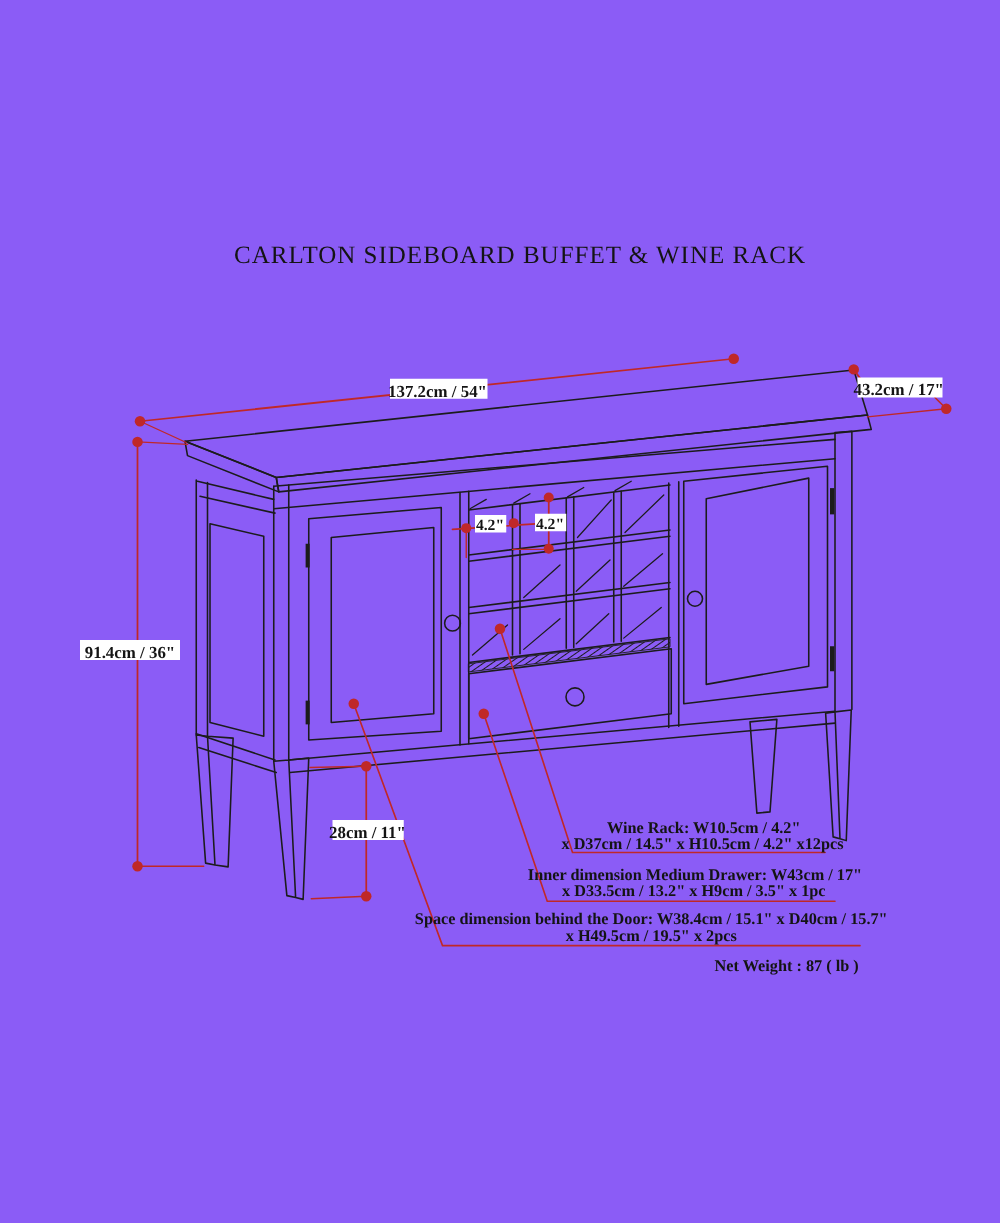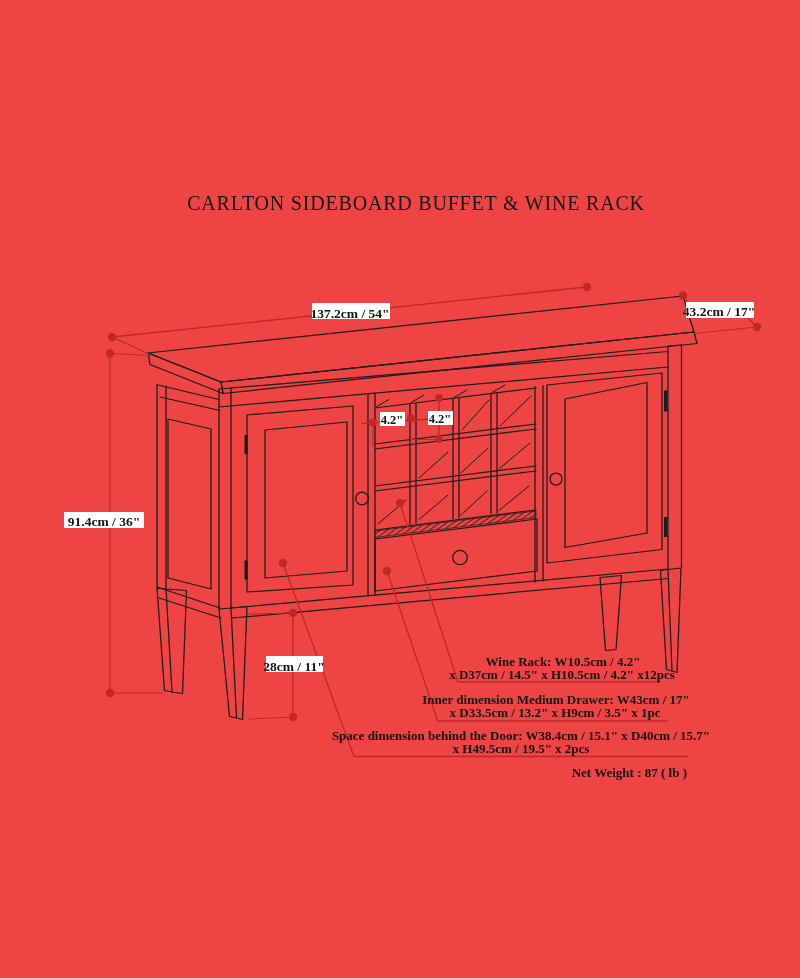--- a/index.html
+++ b/index.html
@@ -1,16 +1,16 @@
 <!DOCTYPE html>
 <html><head>
 <meta charset="utf-8">
 <style>
   html,body{margin:0;padding:0;background:#ffffff;}
-  .page{position:relative;width:800px;height:978px;background:#ef4444;overflow:hidden;
+  .page{position:relative;width:800px;height:978px;background:#8b5cf6;overflow:hidden;
         font-family:"Liberation Serif",serif;}
   svg{position:absolute;left:0;top:0;}
   text{fill:#141414;}
   .ttl{font-family:"Liberation Serif",serif;font-size:20px;font-weight:400;letter-spacing:.8px;}
   .dim{font-family:"Liberation Serif",serif;font-size:13.5px;font-weight:700;}
   .cub{font-family:"Liberation Serif",serif;font-size:12.5px;font-weight:700;}
   .ann{font-family:"Liberation Serif",serif;font-size:13px;font-weight:700;}
   .mid{text-anchor:middle;}
   .end{text-anchor:end;}
 </style>

